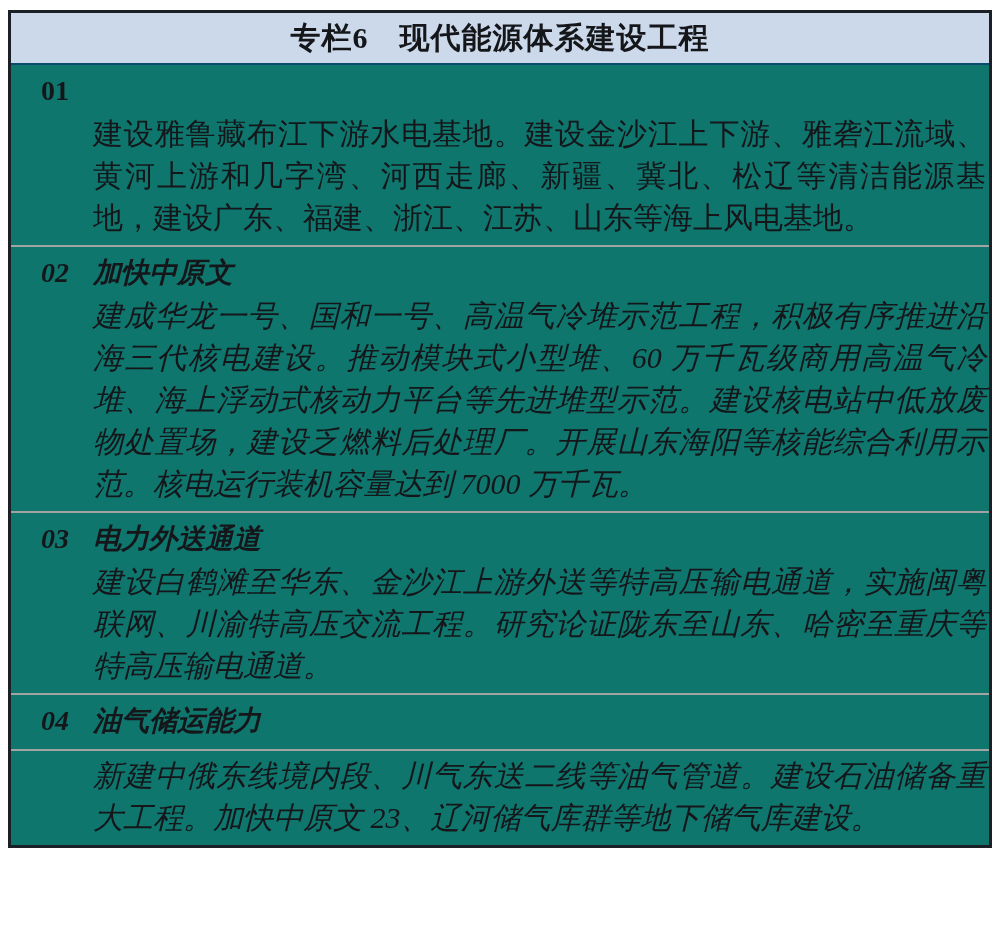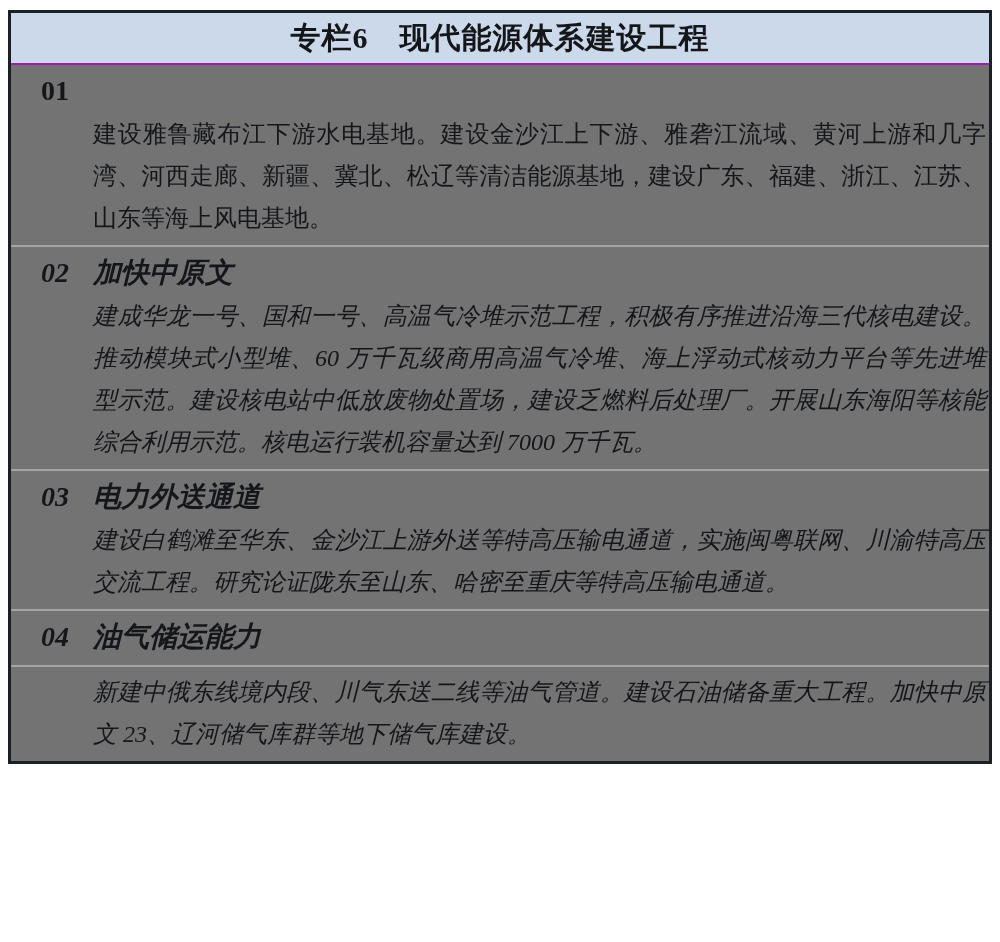--- a/index.html
+++ b/index.html
@@ -14,36 +14,36 @@
     box-sizing: border-box;
     width: 984px;
     margin: 10px 8px 0 8px;
     border: 3px solid #1b1f26;
     background: #c9e8f6;
   }
   .panel-header {
     box-sizing: border-box;
     height: 52px;
     background: #ccd9eb;
-    border-bottom: 2px solid #a21caf;
+    border-bottom: 2px solid #0c4a6e;
     display: flex;
     align-items: center;
     justify-content: center;
   }
   .panel-title {
     font-size: 30px;
     font-weight: 700;
     color: #14161a;
     letter-spacing: 1px;
     white-space: pre;
   }
   .section {
     box-sizing: border-box;
     padding: 4px 3px 6px 30px;
-    background: #737373;
+    background: #0f766e;
   }
   .section + .section {
     border-top: 2px solid #a3a3a3;
     font-style: italic;
   }
   .sec-head {
     display: flex;
     align-items: baseline;
     line-height: 44px;
     color: #14161a;
@@ -54,21 +54,21 @@
     min-width: 38px;
     margin-right: 14px;
     font-family: "Liberation Serif", "DejaVu Serif", serif;
   }
   .sec-title {
     font-size: 28px;
     font-weight: 700;
   }
   .sec-body {
     margin: 0 0 0 52px;
-    font-size: 24px;
+    font-size: 30px;
     font-weight: 400;
     line-height: 42px;
     color: #14161a;
     text-align: justify;
     text-justify: inter-ideograph;
   }
 </style>
 </head>
 <body>
 

